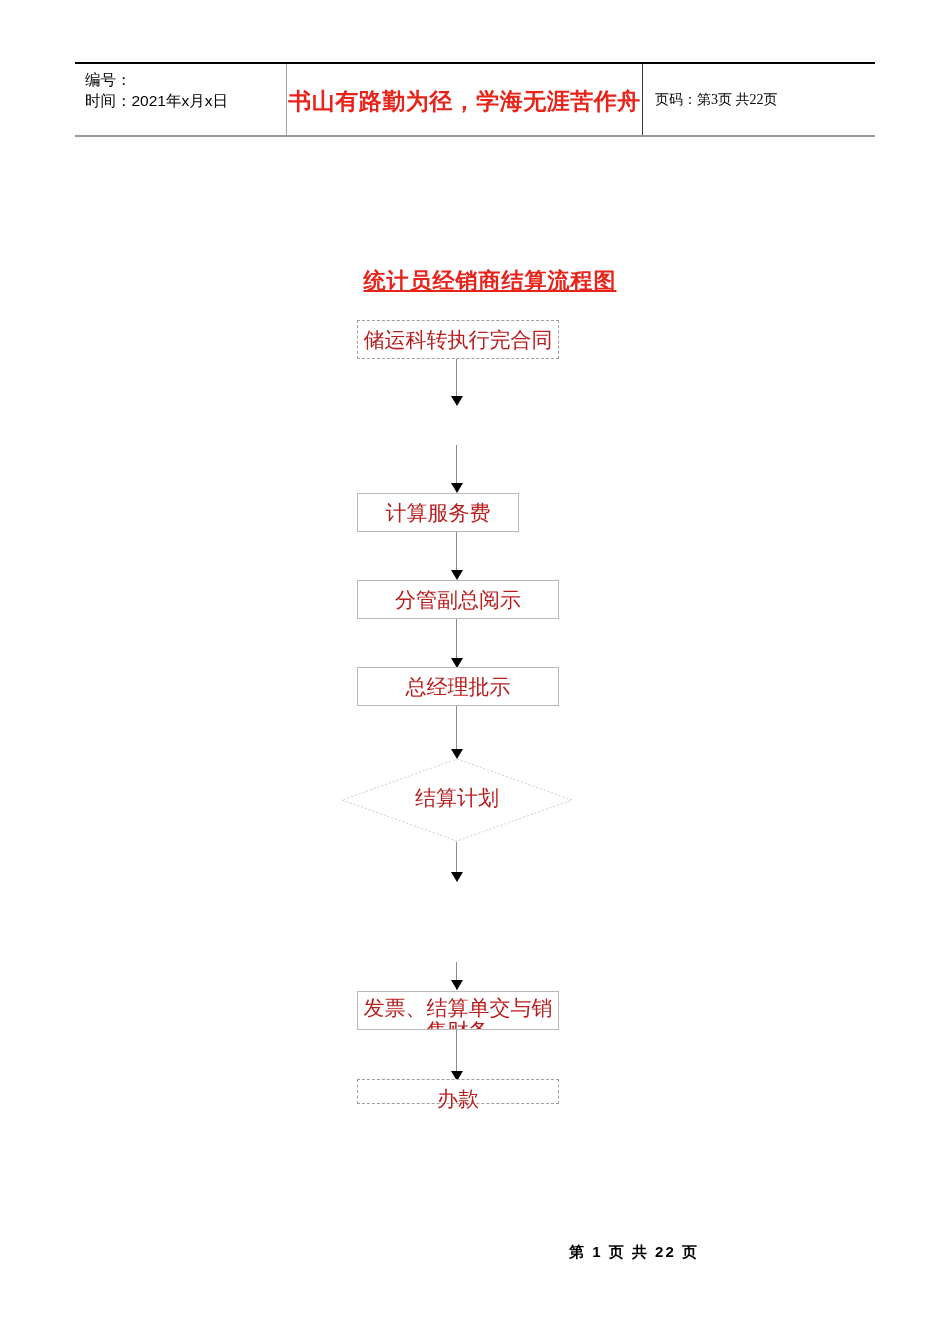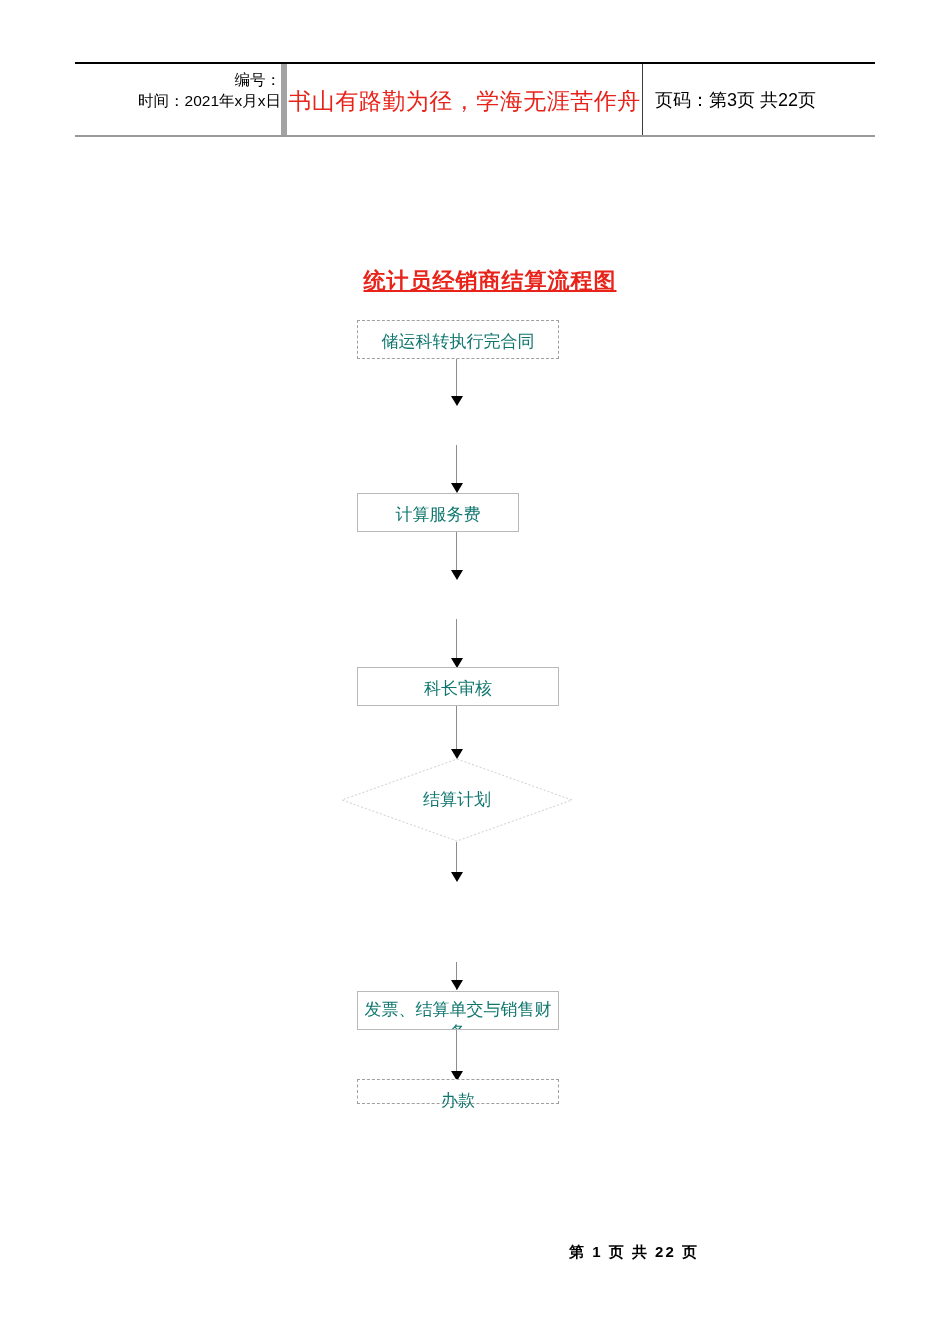--- a/index.html
+++ b/index.html
@@ -31,23 +31,22 @@
   }
   .hdr-cell {
     box-sizing: border-box;
     display: flex;
     flex-direction: column;
     justify-content: flex-start;
     padding-top: 5px;
   }
   .hdr-left {
     width: 212px;
-    border-right: 6px solid #a3a3a3;
+    border-right: 1px solid #a3a3a3;
     padding-left: 10px;
-    align-items: flex-end;
   }
   .hdr-mid {
     flex: 1 1 auto;
     border-right: 1px solid #3b3b3b;
     justify-content: center;
     align-items: center;
     padding-top: 0;
   }
   .hdr-right {
     width: 232px;
@@ -57,29 +56,29 @@
   }
   .hdr-line {
     font-family: "Liberation Sans", "DejaVu Sans", sans-serif;
     font-size: 15.5px;
     line-height: 21px;
     white-space: nowrap;
   }
   .hdr-motto {
     color: #e8231a;
     font-family: "Liberation Serif", "DejaVu Serif", serif;
-    font-weight: normal;
+    font-weight: bold;
     font-size: 23px;
     letter-spacing: 0.5px;
     white-space: nowrap;
     margin-top: 4px;
   }
   .hdr-pager {
-    font-family: Liberation Sans, sans-serif;
-    font-size: 18px;
+    font-family: Liberation Serif, serif;
+    font-size: 14px;
     white-space: nowrap;
   }
 
   
   .flow-title {
     position: absolute;
     left: 0;
     top: 266px;
     width: 950px;
     text-align: center;
@@ -97,23 +96,23 @@
     top: 0;
     width: 950px;
     height: 1344px;
   }
 
   .node {
     position: absolute;
     box-sizing: border-box;
     display: block;
     text-align: center;
-    font-family: Liberation Serif, serif;
-    font-size: 17px;
-    color: #0f766e;
+    font-family: Liberation Mono, monospace;
+    font-size: 21px;
+    color: #b91c1c;
   }
   .node .label {
     display: block;
     line-height: 23px;
   }
 
   .box {
     background: #ffffff;
   }
   .box-solid { border: 1px solid #b9b9b9; }
@@ -196,25 +195,28 @@
 
   <div class="connector" style="left:456px; top:445px; height:43px;"></div>
   <div class="arrowhead" style="left:451px; top:483px;"></div>
 
   <div class="node box box-solid" style="left:357px; top:493px; width:162px; height:39px;">
     <span class="label">计算服务费</span>
   </div>
   <div class="connector" style="left:456px; top:532px; height:43px;"></div>
   <div class="arrowhead" style="left:451px; top:570px;"></div>
 
+  <div class="node box box-solid" style="left:357px; top:580px; width:202px; height:39px;">
+    <span class="label">分管副总阅示</span>
+  </div>
   <div class="connector" style="left:456px; top:619px; height:44px;"></div>
   <div class="arrowhead" style="left:451px; top:658px;"></div>
 
   <div class="node box box-solid" style="left:357px; top:667px; width:202px; height:39px;">
-    <span class="label">科长审核</span>
+    <span class="label">总经理批示</span>
   </div>
   <div class="connector" style="left:456px; top:706px; height:48px;"></div>
   <div class="arrowhead" style="left:451px; top:749px;"></div>
 
   <div class="node diamond" style="left:341px; top:758px; width:232px; height:84px;">
     <svg width="232" height="84" viewBox="0 0 232 84">
       <polygon points="116,1 231,42 116,83 1,42" fill="none" stroke="#cfcfcf" stroke-width="1" stroke-dasharray="2,2"></polygon>
     </svg>
     <span class="label" style="top:30px;">结算计划</span>
   </div>

